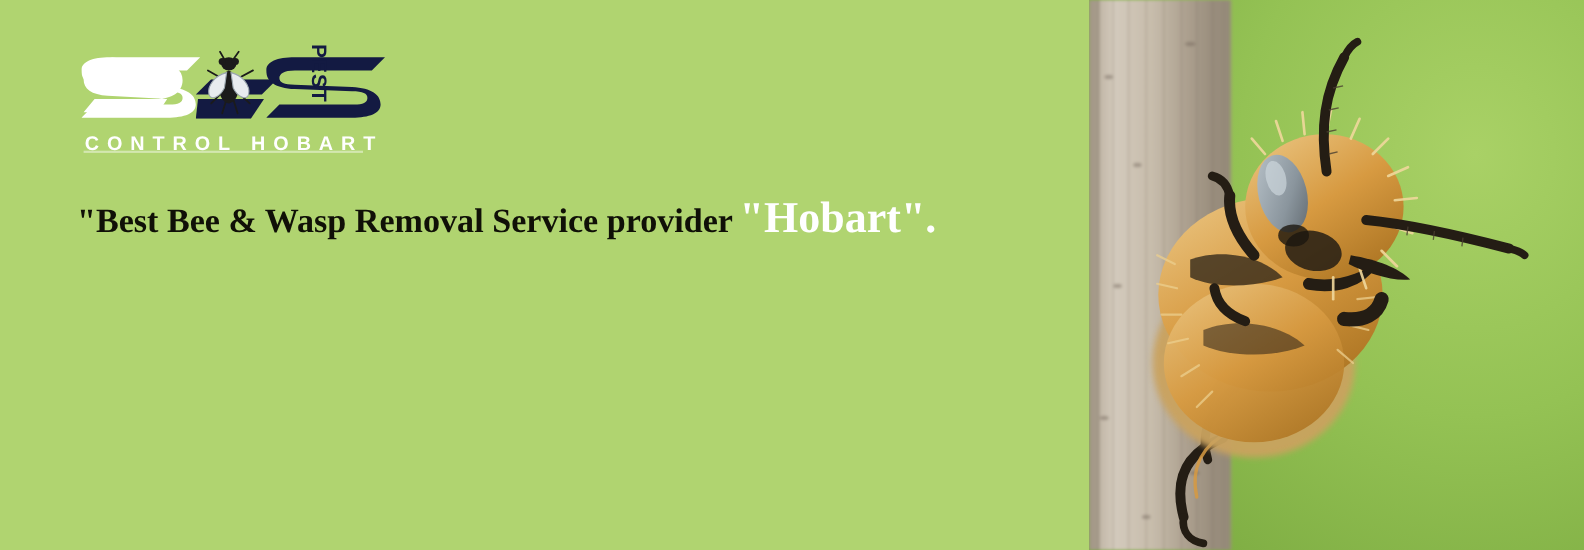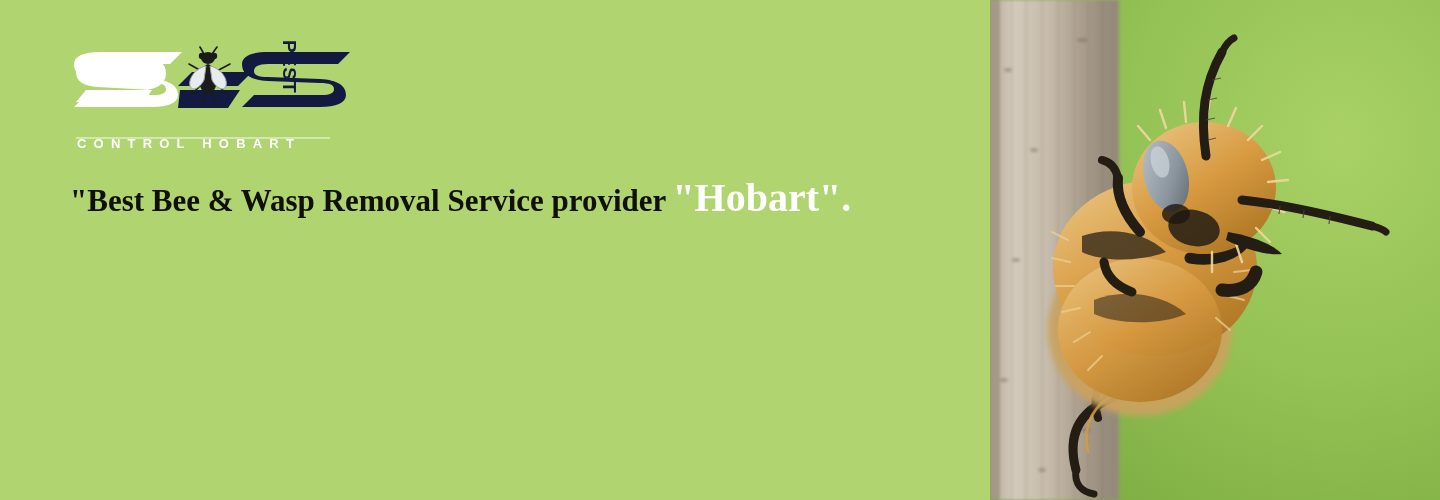--- a/index.html
+++ b/index.html
@@ -24,22 +24,22 @@
 
   .logo-pest{
     position:absolute;left:226px;top:-4px;
     font-size:19px;font-weight:bold;color:#131a42;
     letter-spacing:1px;
     transform:rotate(90deg);transform-origin:left top;
     font-family:"Liberation Sans",sans-serif;
     white-space:nowrap;
   }
   .logo-sub{
-    position:absolute;left:3px;top:92px;width:252px;
-    font-size:13px;font-weight:bold;color:#ffffff;
+    position:absolute;left:3px;top:76px;width:252px;
+    font-size:18px;font-weight:bold;color:#ffffff;
     letter-spacing:7.2px;white-space:nowrap;
     font-family:"Liberation Sans",sans-serif;
   }
   .logo-rule{position:absolute;left:2px;top:93px;width:254px;height:2px;background:rgba(255,255,255,.45);}
 
   
   .headline{
     position:absolute;left:70px;top:178px;
     font-family:"Liberation Serif",serif;
     font-weight:bold;font-size:31px;color:#101007;

